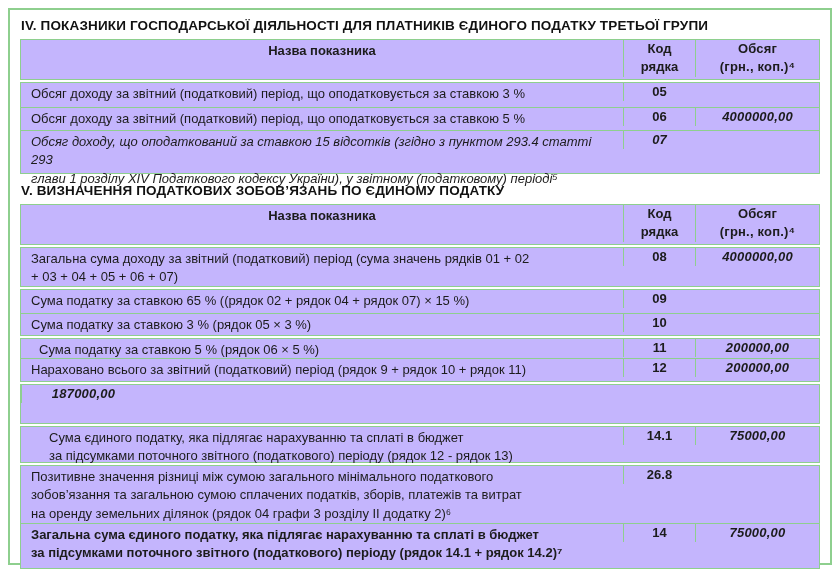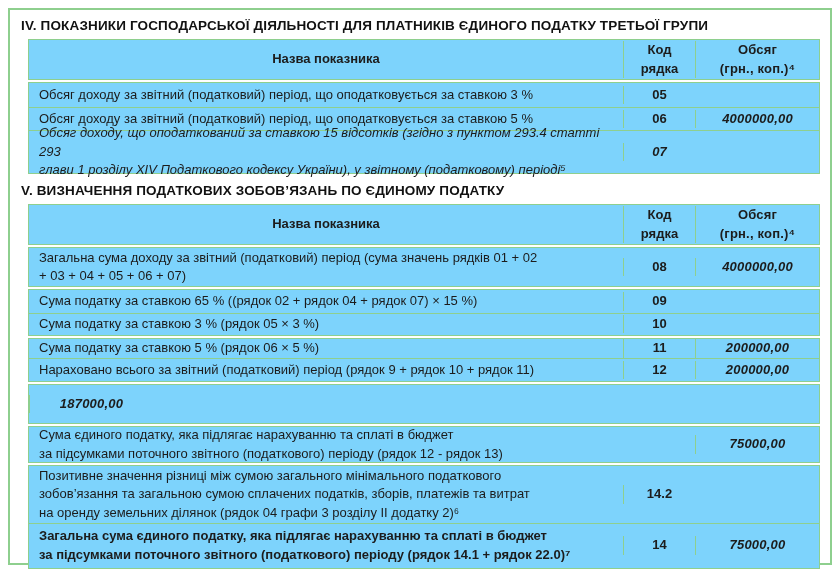--- a/index.html
+++ b/index.html
@@ -31,23 +31,22 @@
     color:#111;
     margin:8px 0 6px 1px;
     white-space:nowrap;
   }
   .sec-title.second{margin-top:9px;}
   .tbl{width:100%;}
   .trow{
     display:flex;
     border:1.5px solid var(--green);
     margin-top:-1.5px;
-    background:#7dd3fc;
-    align-items:center;
-    margin-left:8px;
+    background:#c4b5fd;
+    align-items:flex-start;
   }
   .tbl .trow:first-child{margin-top:0;}
   .trow.gap{margin-top:2px;}
   .cell{
     display:flex;align-items:center;
     font-size:13px;
     line-height:1.42;
   }
   .cell.name{
     flex:1 1 auto;
@@ -68,22 +67,22 @@
     font-weight:700;
     font-style:normal;
     justify-content:center;
     text-align:center;
     white-space:pre-line;
   }
   .trow.thead .cell.name{padding:2px 0;}
   .trow.boldrow .cell.name{font-weight:700;}
   
   .h41{height:41px;} .h40{height:40px;} .h26{height:26px;} .h25{height:25px;}
-  .h24{height:24px;} .h23{height:23px;} .h22{height:22px;} .h44{height:44px;font-style:italic;}
-  .h37{height:37px;} .h59{height:59px;} .h46{height:46px;}
+  .h24{height:24px;} .h23{height:23px;} .h22{height:22px;padding-left:8px;} .h44{height:44px;font-style:italic;}
+  .h37{height:37px;padding-left:18px;} .h59{height:59px;} .h46{height:46px;}
 </style>
 </head>
 <body>
 
 <div class="page">
   <div class="frame">
 
     <div class="sec-title">IV. ПОКАЗНИКИ ГОСПОДАРСЬКОЇ ДІЯЛЬНОСТІ ДЛЯ ПЛАТНИКІВ ЄДИНОГО ПОДАТКУ ТРЕТЬОЇ ГРУПИ</div>
 
     <div class="tbl">
@@ -147,31 +146,32 @@
         <div class="cell name">Нараховано всього за звітний (податковий) період (рядок 9 + рядок 10 + рядок 11)</div>
         <div class="cell code">12</div>
         <div class="cell amount">200000,00</div>
       </div>
       <div class="trow gap h40">
         <div class="cell amount">187000,00</div>
       </div>
       <div class="trow gap h37">
         <div class="cell name">Сума єдиного податку, яка підлягає нарахуванню та сплаті в бюджет
 за підсумками поточного звітного (податкового) періоду (рядок 12 - рядок 13)</div>
+        <div class="cell code">14.1</div>
         <div class="cell amount">75000,00</div>
       </div>
       <div class="trow gap h59">
         <div class="cell name">Позитивне значення різниці між сумою загального мінімального податкового
 зобов’язання та загальною сумою сплачених податків, зборів, платежів та витрат
 на оренду земельних ділянок (рядок 04 графи 3 розділу II додатку 2)⁶</div>
-        <div class="cell code">14.2</div>
+        <div class="cell code">26.8</div>
         <div class="cell amount"></div>
       </div>
       <div class="trow boldrow h46">
         <div class="cell name">Загальна сума єдиного податку, яка підлягає нарахуванню та сплаті в бюджет
-за підсумками поточного звітного (податкового) періоду (рядок 14.1 + рядок 22.0)⁷</div>
+за підсумками поточного звітного (податкового) періоду (рядок 14.1 + рядок 14.2)⁷</div>
         <div class="cell code">14</div>
         <div class="cell amount">75000,00</div>
       </div>
     </div>
 
   </div>
 </div>
 
 </body></html>

